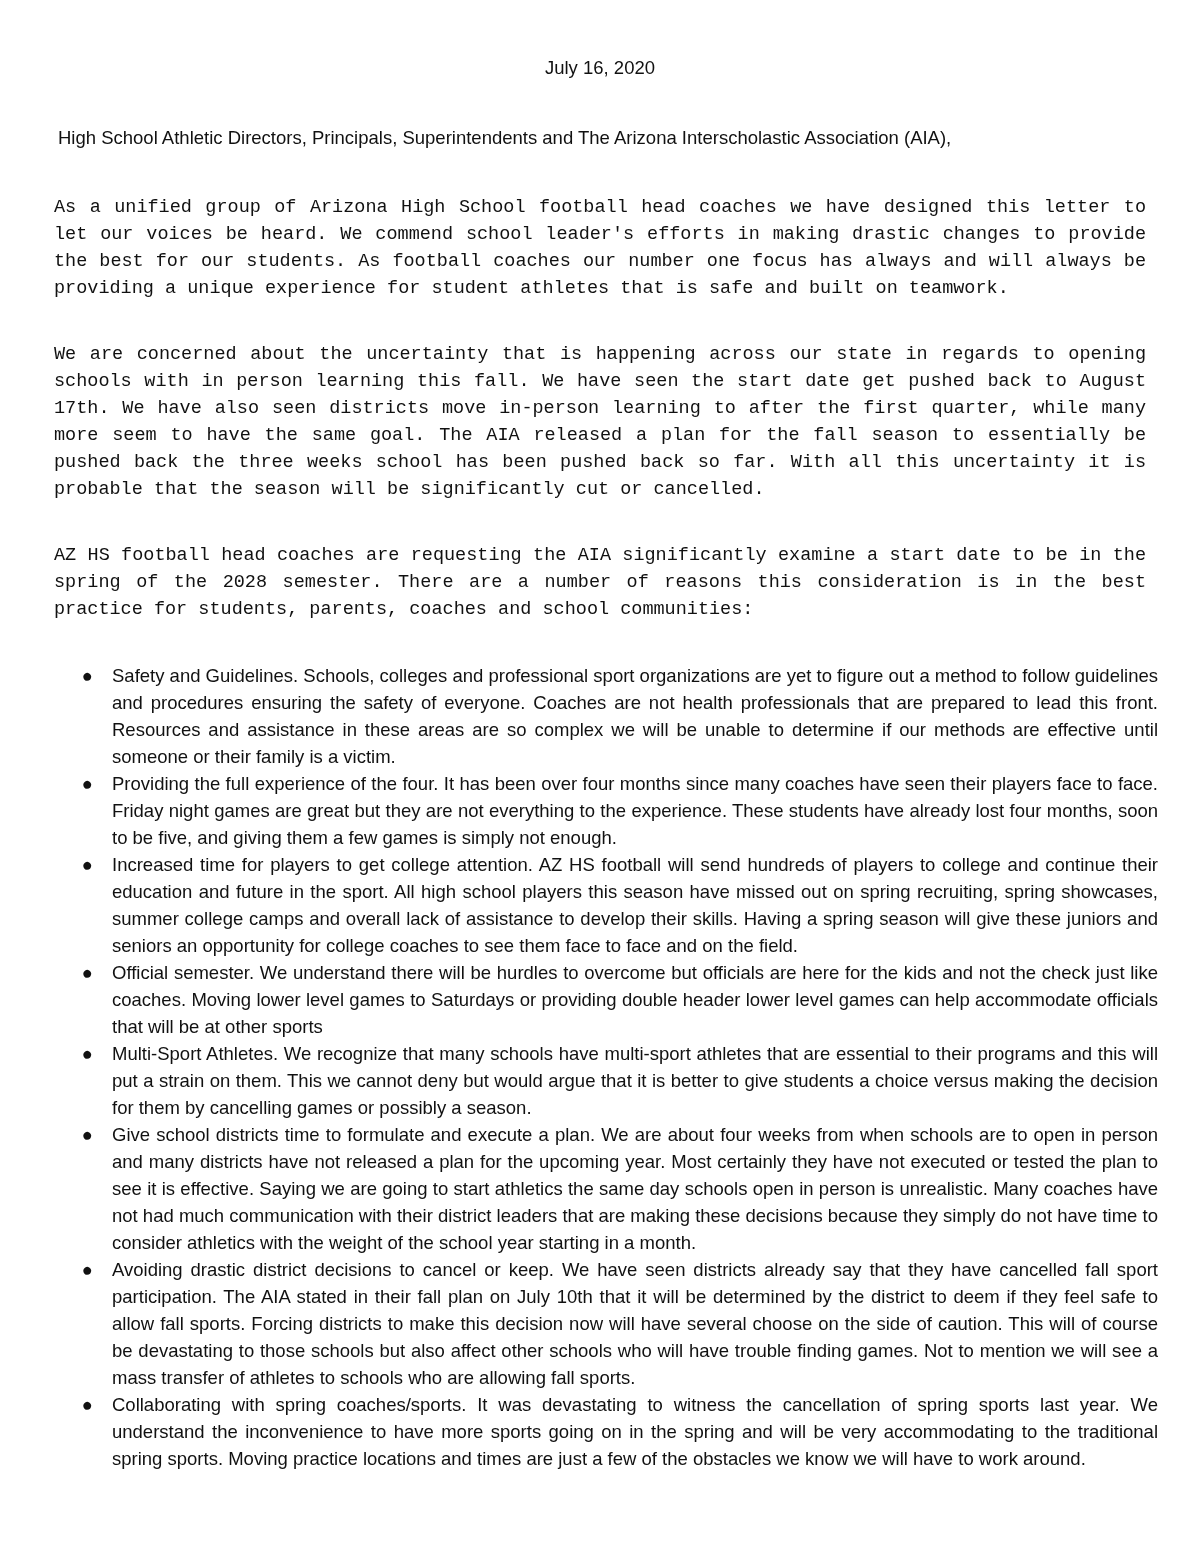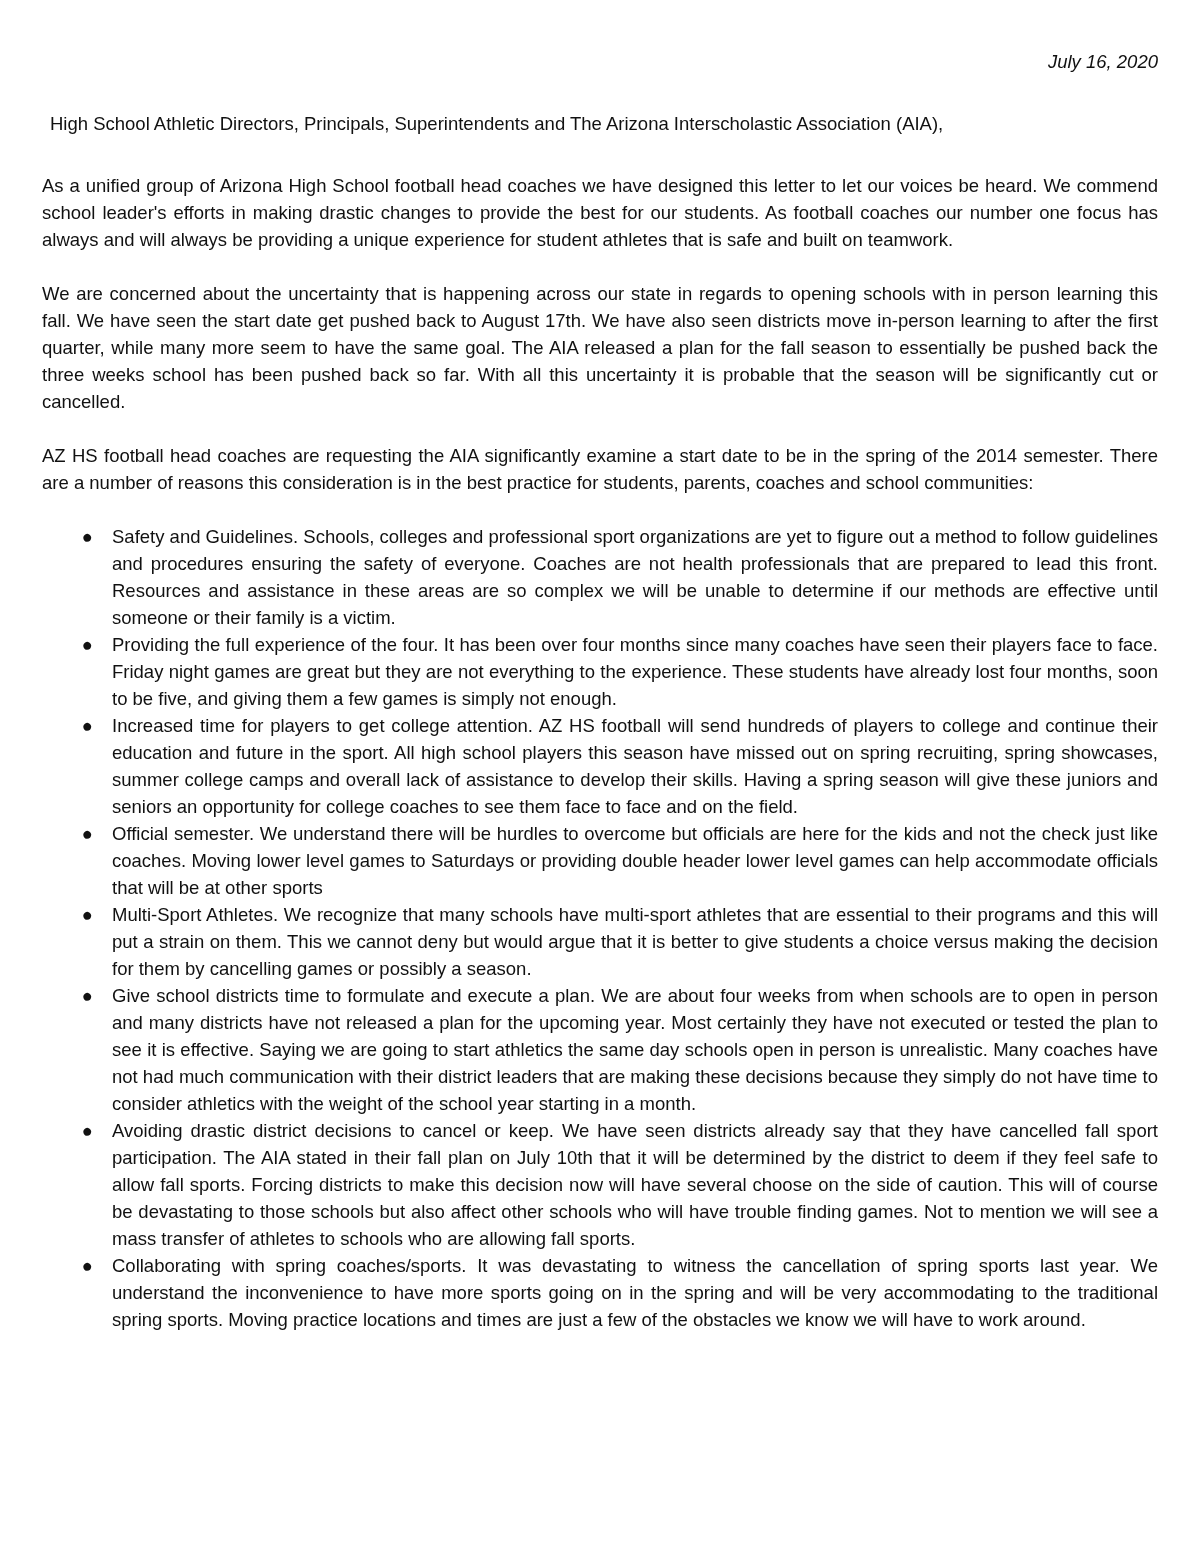--- a/index.html
+++ b/index.html
@@ -23,33 +23,33 @@
   }
   .doc-body {
     width: 1116px;
     font-size: 18.5px;
     line-height: 27px;
     text-align: justify;
     text-justify: inter-word;
     color: #111111;
   }
   .date-line {
-    margin: 0;
-    text-align: right;
+    margin: 6px;
+    text-align: center;
     padding-top: 6px;
-    font-style: italic;
   }
   .salutation {
-    margin: 8px;
+    margin: 16px;
     text-align: left;
     padding-top: 27px;
   }
   .para {
-    margin: 0;
+    margin: 12px;
     padding-top: 27px;
+    font-family: Liberation Mono, monospace;
   }
   .bullet-list {
     list-style: none;
     margin: 0;
     padding: 0;
     padding-top: 27px;
   }
   .bullet-item {
     position: relative;
     padding-left: 70px;
@@ -77,21 +77,21 @@
 
 <div class="page">
   <div class="doc-body">
 
     <p class="date-line">July 16, 2020</p>
 
     <p class="salutation">High School Athletic Directors, Principals, Superintendents and The Arizona Interscholastic Association (AIA),</p>
 
     <p class="para">As a unified group of Arizona High School football head coaches we have designed this letter to let our voices be heard. We commend school leader's efforts in making drastic changes to provide the best for our students.  As football coaches our number one focus has always and will always be providing a unique experience for student athletes that is safe and built on teamwork.</p>
     <p class="para">We are concerned about the uncertainty that is happening across our state in regards to opening schools with in person learning this fall. We have seen the start date get pushed back to August 17th. We have also seen districts move in-person learning to after the first quarter, while many more seem to have the same goal.  The AIA released a plan for the fall season to essentially be pushed back the three weeks school has been pushed back so far.  With all this uncertainty it is probable that the season will be significantly cut or cancelled.</p>
-    <p class="para">AZ HS football head coaches are requesting the AIA significantly examine a start date to be in the spring of the 2014 semester. There are a number of reasons this consideration is in the best practice for students, parents, coaches and school communities:</p>
+    <p class="para">AZ HS football head coaches are requesting the AIA significantly examine a start date to be in the spring of the 2028 semester. There are a number of reasons this consideration is in the best practice for students, parents, coaches and school communities:</p>
 
     <ul class="bullet-list">
       <li class="bullet-item">
         <span class="bullet-dot">●</span>
         <span class="lead">Safety and Guidelines.</span><span class="rest"> Schools, colleges and professional sport organizations are yet to figure out a method to follow guidelines and procedures ensuring the safety of everyone. Coaches are not health professionals that are prepared to lead this front.  Resources and assistance in these areas are so complex we will be unable to determine if our methods are effective until someone or their family is a victim.</span>
       </li>
       <li class="bullet-item">
         <span class="bullet-dot">●</span>
         <span class="lead">Providing the full experience of the four.</span><span class="rest"> It has been over four months since many coaches have seen their players face to face.  Friday night games are great but they are not everything to the experience.  These students have already lost four months, soon to be five, and giving them a few games is simply not enough.</span>
       </li>

